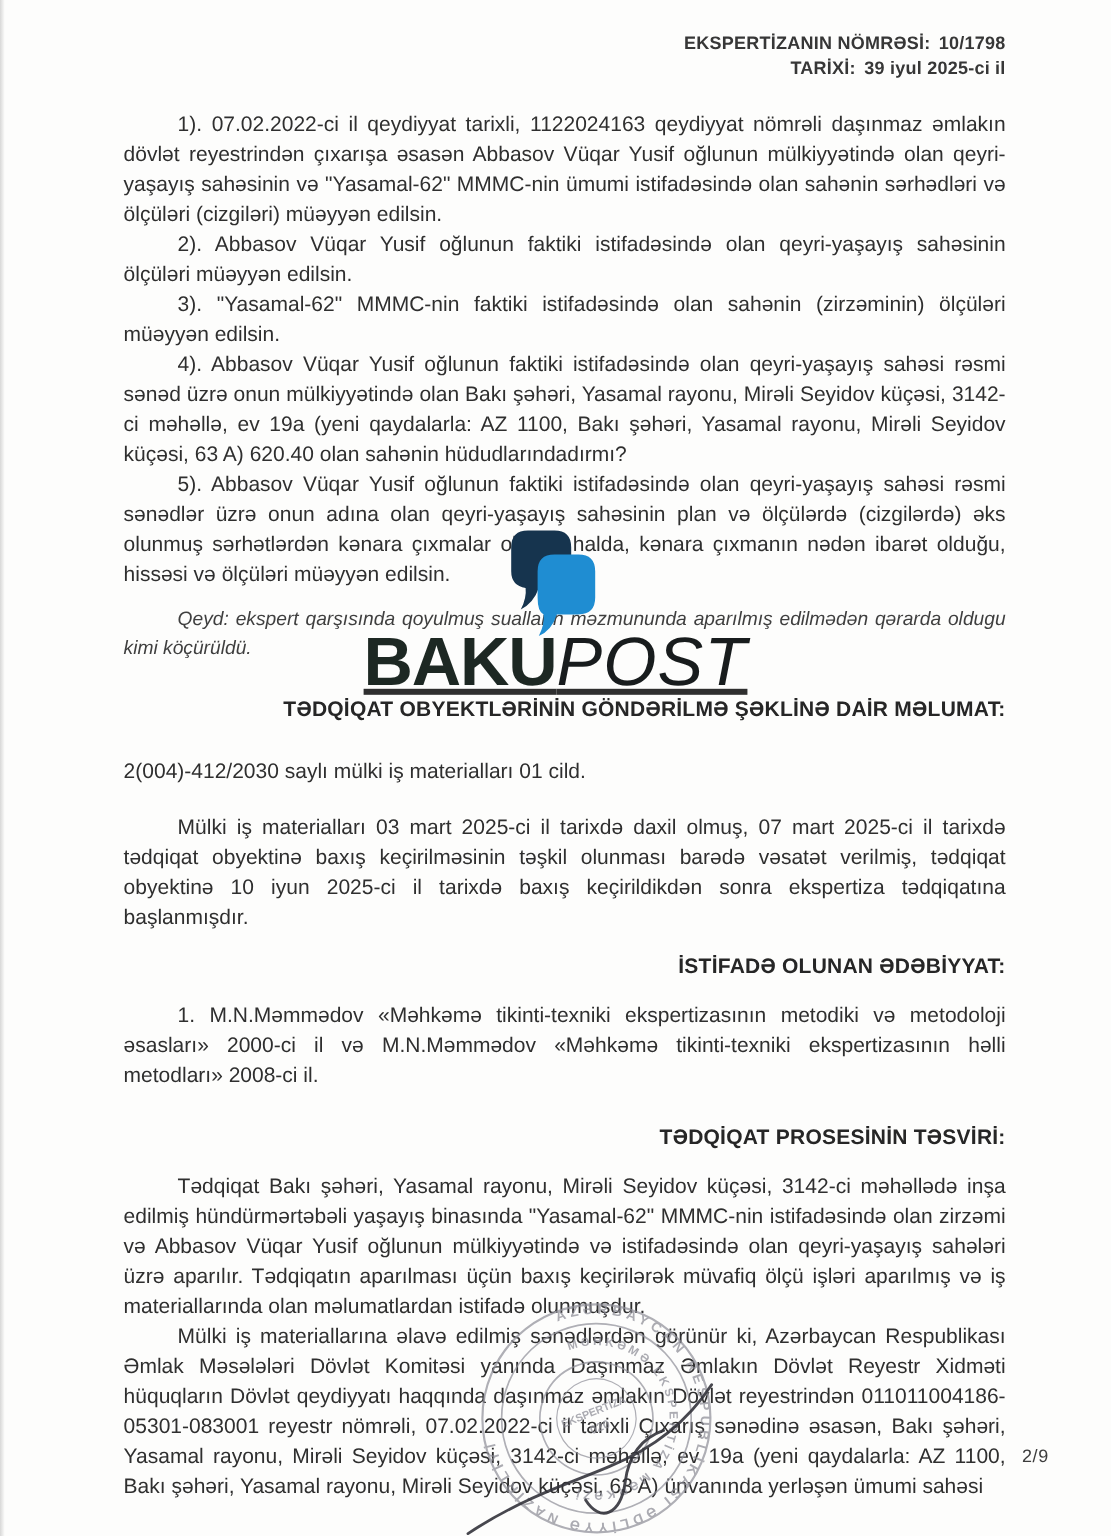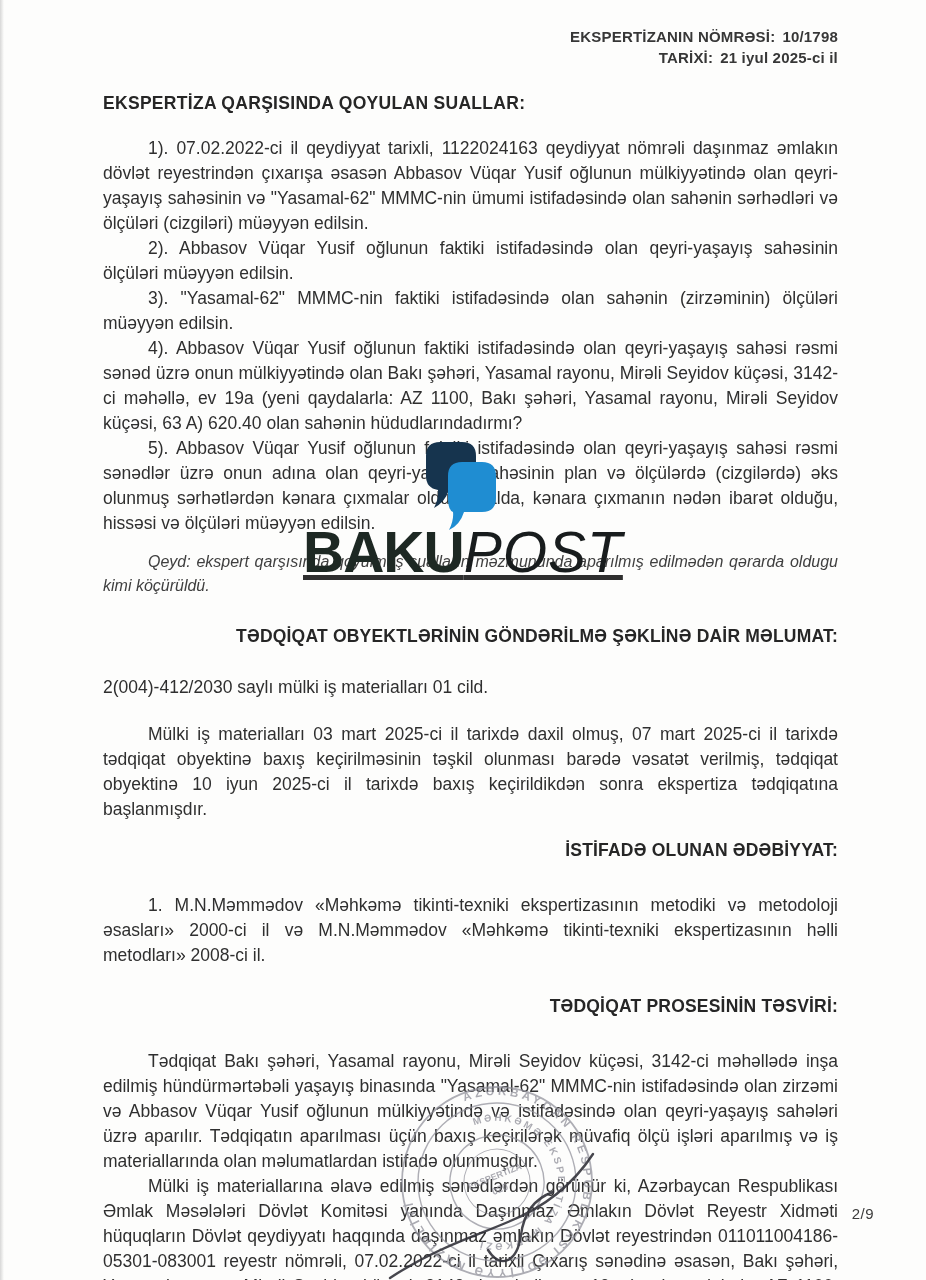--- a/index.html
+++ b/index.html
@@ -36,21 +36,21 @@
     margin:14px 0 0 0;text-indent:45px;
     font-style:italic;font-size:16px;line-height:24px;color:#3f3f3f;
   }
   .h-section{
     font-size:17.5px;font-weight:bold;color:#262626;
     letter-spacing:.2px;margin:26px 0 0 0;text-align:right;
   }
   .h-centered{margin-top:16px;}
   .case-line{margin:26px 0 0 0;text-indent:0;}
   .mt{margin-top:22px;}
-  .mt-sm{margin-top:30px;}
+  .mt-sm{margin-top:16px;}
   
   .wm-bubbles{position:absolute;left:424px;top:440px;z-index:6;}
   .wm-text{
     position:absolute;left:303px;top:524px;z-index:6;
     font-size:57px;line-height:1;white-space:nowrap;text-decoration:underline;
   }
   .wm-baku{font-weight:800;color:#1d2823;letter-spacing:-1px;}
   .wm-post{font-style:italic;font-weight:300;color:#181c1d;letter-spacing:1px;}
   
   .stamp-svg{position:absolute;left:340px;top:1062px;z-index:5;}
@@ -65,26 +65,25 @@
 <body>
 
 <div class="page">
   <div class="scan-edge"></div>
 
   <div class="header">
     <div>
       <span>EKSPERTİZANIN NÖMRƏSİ:</span><span class="hval">10/1798</span>
     </div>
     <div>
-      <span>TARİXİ:</span><span class="hval">21 iyul 2025-ci il</span>
+      <span>TARİXİ:</span><span class="hval">39 iyul 2025-ci il</span>
     </div>
   </div>
 
   <div class="content">
-    <h1 class="doc-title">EKSPERTİZA QARŞISINDA QOYULAN SUALLAR:</h1>
 
     <p class="para">1). 07.02.2022-ci il qeydiyyat tarixli, 1122024163 qeydiyyat nömrəli daşınmaz əmlakın dövlət reyestrindən çıxarışa əsasən Abbasov Vüqar Yusif oğlunun mülkiyyətində olan qeyri-yaşayış sahəsinin və "Yasamal-62" MMMC-nin ümumi istifadəsində olan sahənin sərhədləri və ölçüləri (cizgiləri) müəyyən edilsin.</p>
     <p class="para">2). Abbasov Vüqar Yusif oğlunun faktiki istifadəsində olan qeyri-yaşayış sahəsinin ölçüləri müəyyən edilsin.</p>
     <p class="para">3). "Yasamal-62" MMMC-nin faktiki istifadəsində olan sahənin (zirzəminin) ölçüləri müəyyən edilsin.</p>
     <p class="para">4). Abbasov Vüqar Yusif oğlunun faktiki istifadəsində olan qeyri-yaşayış sahəsi rəsmi sənəd üzrə onun mülkiyyətində olan Bakı şəhəri, Yasamal rayonu, Mirəli Seyidov küçəsi, 3142-ci məhəllə, ev 19a (yeni qaydalarla: AZ 1100, Bakı şəhəri, Yasamal rayonu, Mirəli Seyidov küçəsi, 63 A) 620.40 olan sahənin hüdudlarındadırmı?</p>
     <p class="para">5). Abbasov Vüqar Yusif oğlunun faktiki istifadəsində olan qeyri-yaşayış sahəsi rəsmi sənədlər üzrə onun adına olan qeyri-yaşayış sahəsinin plan və ölçülərdə (cizgilərdə) əks olunmuş sərhətlərdən kənara çıxmalar olduğu halda, kənara çıxmanın nədən ibarət olduğu, hissəsi və ölçüləri müəyyən edilsin.</p>
 
     <p class="note">Qeyd: ekspert qarşısında qoyulmuş sualların məzmununda aparılmış edilmədən qərarda oldugu kimi köçürüldü.</p>
 
     <h2 class="h-section">TƏDQİQAT OBYEKTLƏRİNİN GÖNDƏRİLMƏ ŞƏKLİNƏ DAİR MƏLUMAT:</h2>

